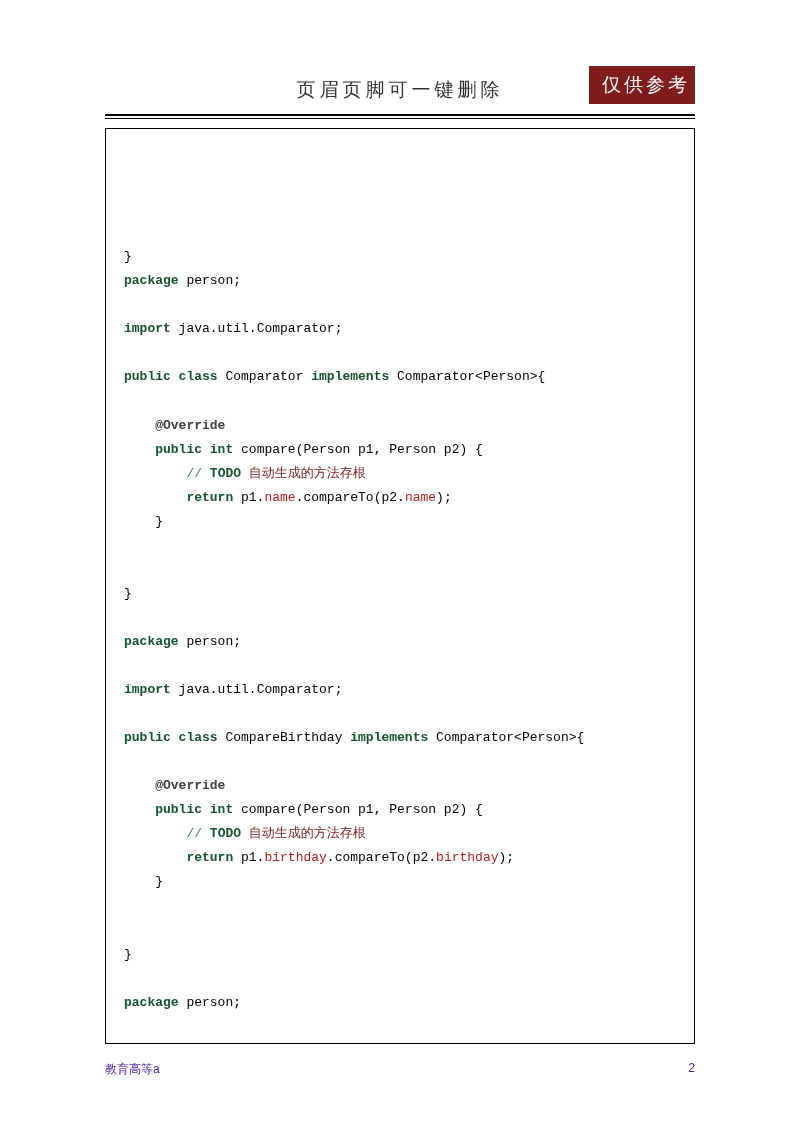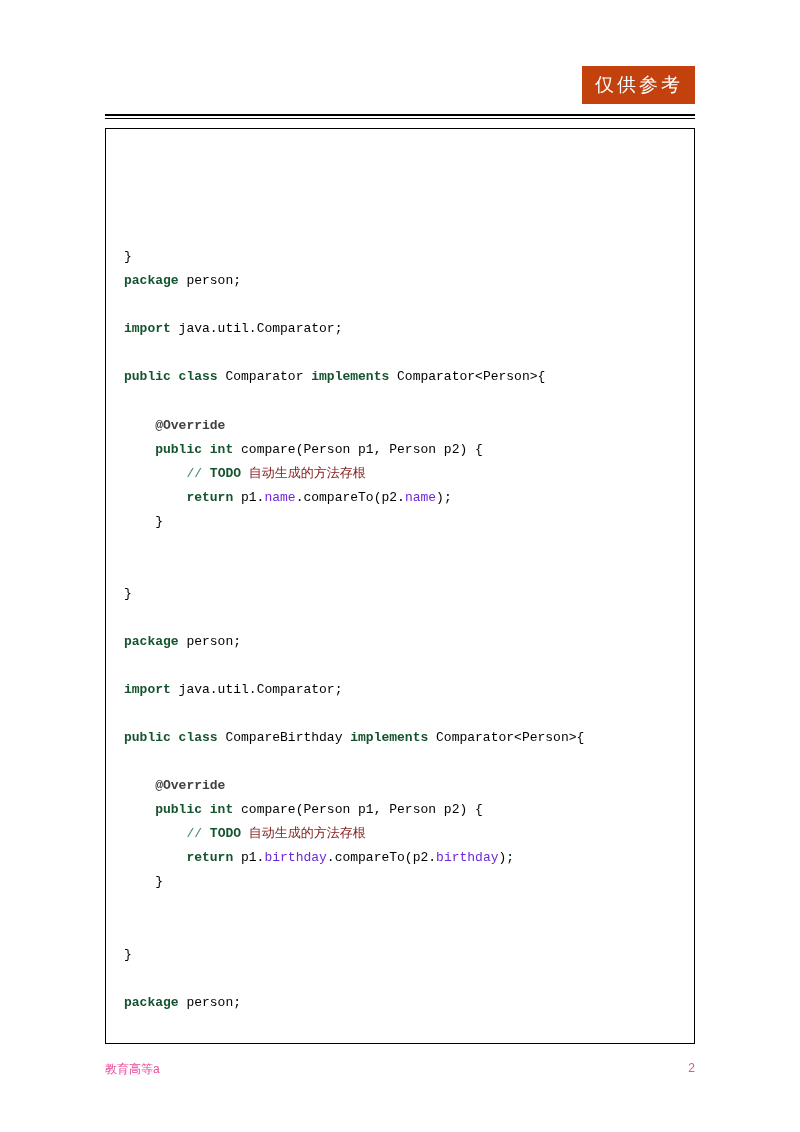--- a/index.html
+++ b/index.html
@@ -26,25 +26,25 @@
   .header-title {
     font-size: 19px;
     letter-spacing: 4px;
     color: #333;
     font-family: "KaiTi", "STKaiti", serif;
   }
   .stamp {
     position: absolute;
     right: 0;
     top: -4px;
-    background: #c2410c;
+    background: #7f1d1d;
     color: #fff;
     font-size: 19px;
     letter-spacing: 3px;
-    padding: 6px 12px 6px 13px;
+    padding: 6px 5px 6px 13px;
     font-family: "SimSun", serif;
     font-weight: 500;
   }
   .hr1 {
     border: none;
     border-top: 2.5px solid #000;
     margin-top: 4px;
   }
   .hr2 {
     border: none;
@@ -64,37 +64,38 @@
     line-height: 1.85;
     color: #000;
     white-space: pre;
     overflow: hidden;
   }
   .kw { color: #14532d; font-weight: bold; }
   .ann { color: #404040; font-weight: bold; }
   .cmt-lead { color: #3f7f5f; }
   .cmt-todo { color: #14532d; font-weight: bold; }
   .cmt-rest { color: #7f1d1d; }
-  .fld { color: #6d28d9; }
+  .fld { color: #b91c1c; }
   .footer {
     position: absolute;
     bottom: 54px;
     left: 105px;
     right: 105px;
     display: flex;
     justify-content: space-between;
     font-size: 12px;
-    color: #ec4899;
+    color: #4c1d95;
   }
 </style>
 </head>
 <body>
 
 <div class="header-area">
   <div class="header-row">
+    <div class="header-title">页眉页脚可一键删除</div>
     <div class="stamp">仅供参考</div>
   </div>
   <hr class="hr1">
   <hr class="hr2">
 </div>
 
 <div class="code-box"><span>
 
 
 

